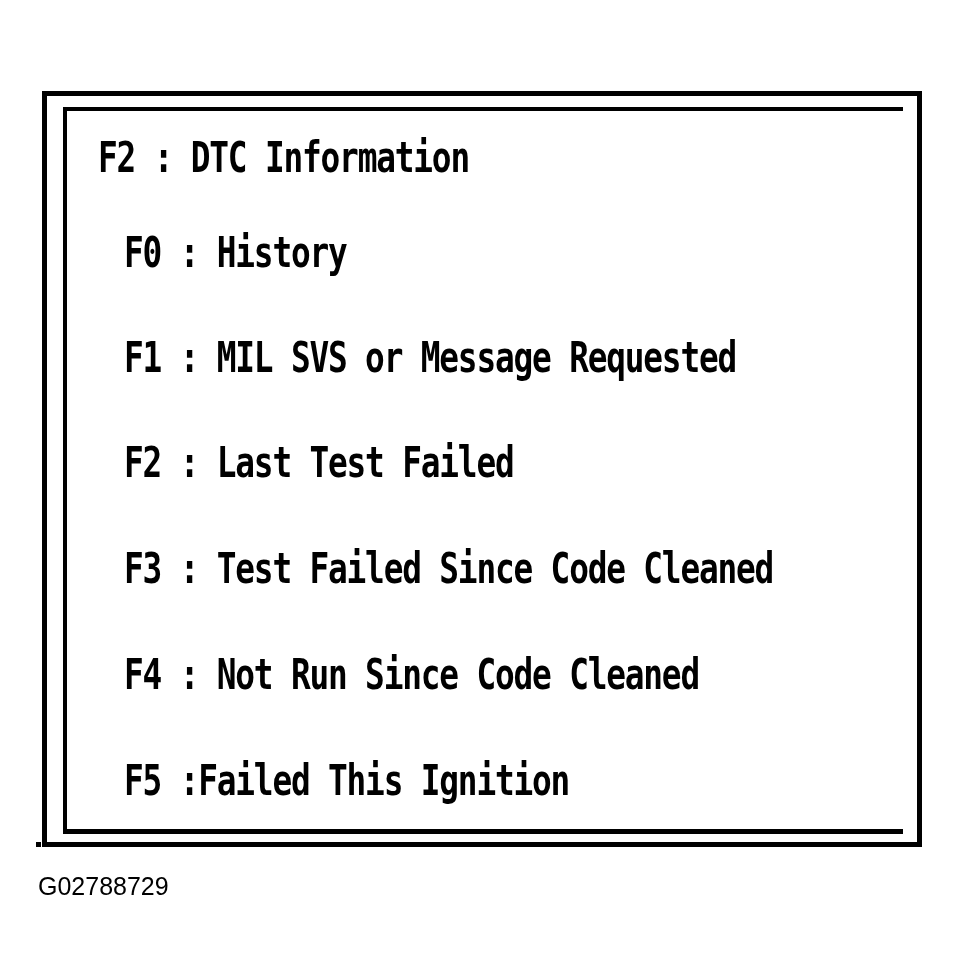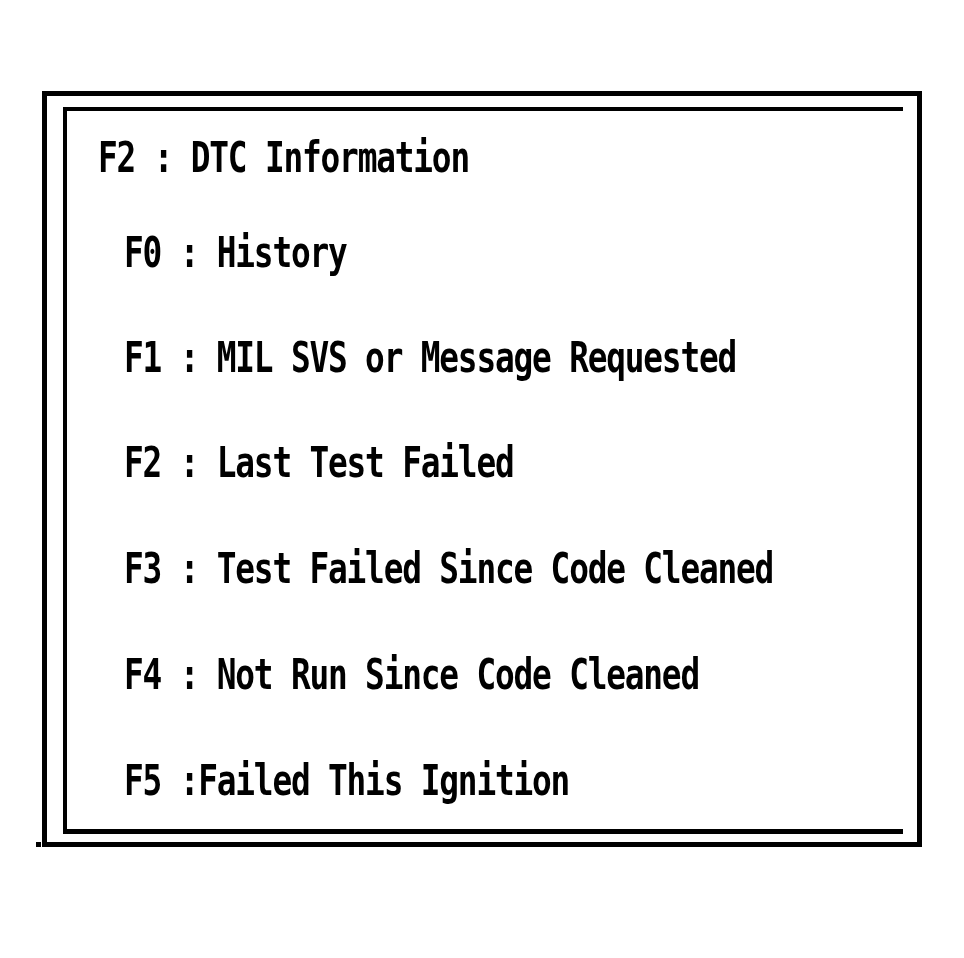--- a/index.html
+++ b/index.html
@@ -158,14 +158,15 @@
     <div class="menu-item row-2">F2 : Last Test Failed</div>
 
     <div class="menu-item row-3">F3 : Test Failed Since Code Cleaned</div>
 
     <div class="menu-item row-4">F4 : Not Run Since Code Cleaned</div>
 
     <div class="menu-item row-5">F5 :Failed This Ignition</div>
 
   </div>
 
+  <div class="figure-caption">G02788729</div>
 
 </div>
 
 </body></html>

